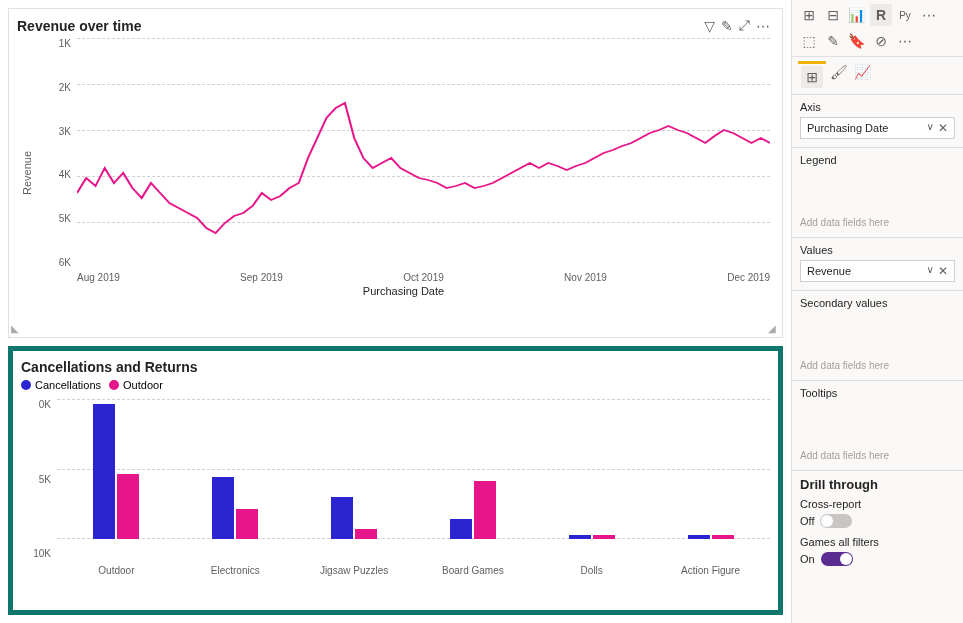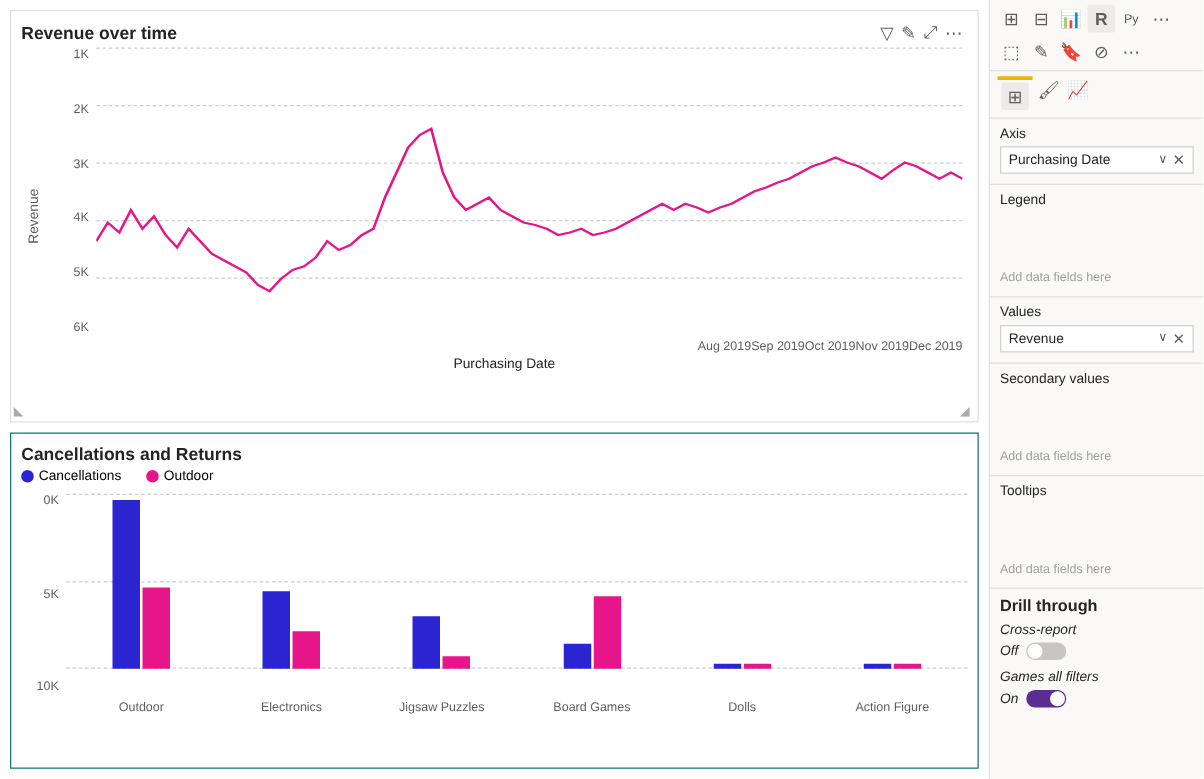--- a/index.html
+++ b/index.html
@@ -17,30 +17,30 @@
     .revenue-chart-area { display: flex; height: 270px; }
     .y-axis-label { writing-mode: vertical-rl; transform: rotate(180deg); font-size: 11px; color: #605e5c; display: flex; align-items: center; justify-content: center; width: 20px; }
     .chart-plot { flex: 1; position: relative; display: flex; flex-direction: column; }
     .y-axis { display: flex; flex-direction: column-reverse; justify-content: space-between; width: 40px; text-align: right; padding-right: 6px; color: #605e5c; font-size: 10px; height: 230px; }
     .chart-container { display: flex; }
     .grid-and-line { flex: 1; position: relative; height: 230px; }
     .grid-line { position: absolute; width: 100%; border-top: 1px dashed #d0d0d0; }
     
     svg.line-chart { width: 100%; height: 230px; position: absolute; top: 0; left: 0; }
     
-    .x-axis { display: flex; justify-content: flex-end; margin-top: 4px; color: #605e5c; font-size: 10px; margin-left: 40px; }
+    .x-axis { display: flex; justify-content: space-between; margin-top: 4px; color: #605e5c; font-size: 10px; margin-left: 40px; }
     .x-axis-label-center { text-align: center; margin-top: 2px; color: #252423; font-size: 11px; }
     
     .resize-handle { position: absolute; bottom: 2px; right: 2px; width: 12px; height: 12px; color: #aaa; font-size: 10px; }
     .resize-handle-left { position: absolute; bottom: 2px; left: 2px; width: 12px; height: 12px; color: #aaa; font-size: 10px; }
     
     
-    .cancellations-chart { flex: 1; border: 1px solid #0f766e; position: relative; padding: 8px; }
+    .cancellations-chart { flex: 1; border: 5px solid #0f766e; position: relative; padding: 8px; }
     .cancellations-title { font-size: 14px; font-weight: 600; color: #252423; margin-bottom: 4px; }
-    .legend { display: flex; gap: 20px; margin-bottom: 8px; font-size: 11px; align-items: flex-start; }
+    .legend { display: flex; gap: 8px; margin-bottom: 8px; font-size: 11px; align-items: flex-start; }
     .legend-item { display: flex; align-items: center; gap: 4px; }
     .legend-dot { width: 10px; height: 10px; border-radius: 50%; }
     
     .bar-chart-area { display: flex; height: 160px; }
     .bar-y-axis { display: flex; flex-direction: column-reverse; justify-content: space-between; width: 36px; text-align: right; padding-right: 6px; color: #605e5c; font-size: 10px; }
     .bar-plot { flex: 1; position: relative; }
     .bar-grid { position: relative; height: 140px; }
     .bar-grid-line { position: absolute; width: 100%; border-top: 1px dashed #d0d0d0; }
     .bars-container { display: flex; justify-content: space-around; align-items: flex-end; height: 140px; position: absolute; top: 0; left: 0; width: 100%; }
     .bar-group { display: flex; gap: 2px; align-items: flex-end; }
@@ -62,21 +62,21 @@
     .field-chip { display: flex; align-items: center; justify-content: space-between; background: #fff; border: 1px solid #d0d0d0; padding: 3px 6px; font-size: 11px; color: #252423; margin-bottom: 2px; }
     .field-chip-actions { display: flex; gap: 4px; color: #605e5c; }
     .field-chip-chevron { font-size: 10px; }
     .field-chip-x { font-size: 12px; cursor: pointer; }
     
     .add-field { font-size: 10px; color: #a19f9d; padding: 3px 0; margin-top: 48px; }
     
     .drill-section { padding: 6px 8px; }
     .drill-title { font-size: 13px; font-weight: 600; color: #252423; margin-bottom: 6px; }
     
-    .drill-subsection { margin-bottom: 8px; font-style: italic; }
+    .drill-subsection { margin-bottom: 8px; }
     .drill-subsection-title { font-size: 11px; color: #252423; margin-bottom: 4px; }
     
     .toggle-row { display: flex; align-items: center; gap: 6px; font-size: 11px; color: #252423; }
     .toggle { display: flex; align-items: center; }
     .toggle-track { width: 32px; height: 14px; border-radius: 7px; position: relative; cursor: pointer; }
     .toggle-track.off { background: #c8c6c4; }
     .toggle-track.on { background: #5c2d91; }
     .toggle-thumb { width: 12px; height: 12px; border-radius: 50%; background: #fff; position: absolute; top: 1px; transition: left 0.2s; }
     .toggle-track.off .toggle-thumb { left: 1px; }
     .toggle-track.on .toggle-thumb { left: 19px; }

